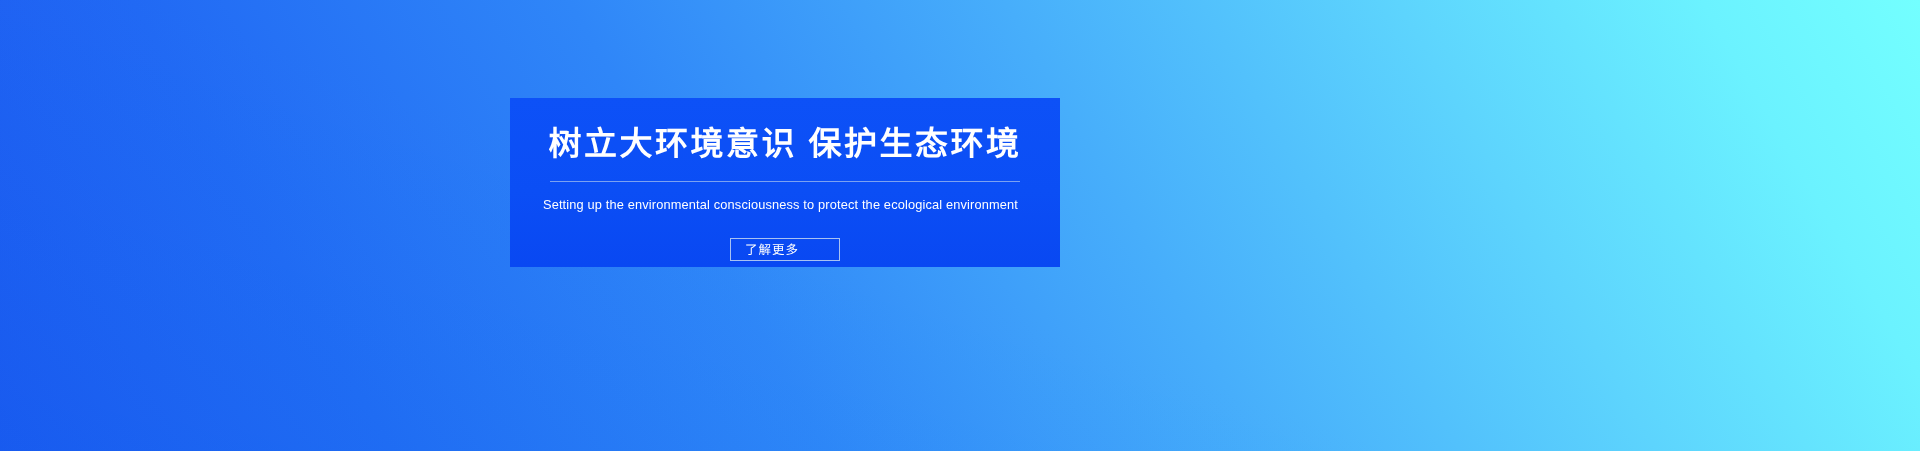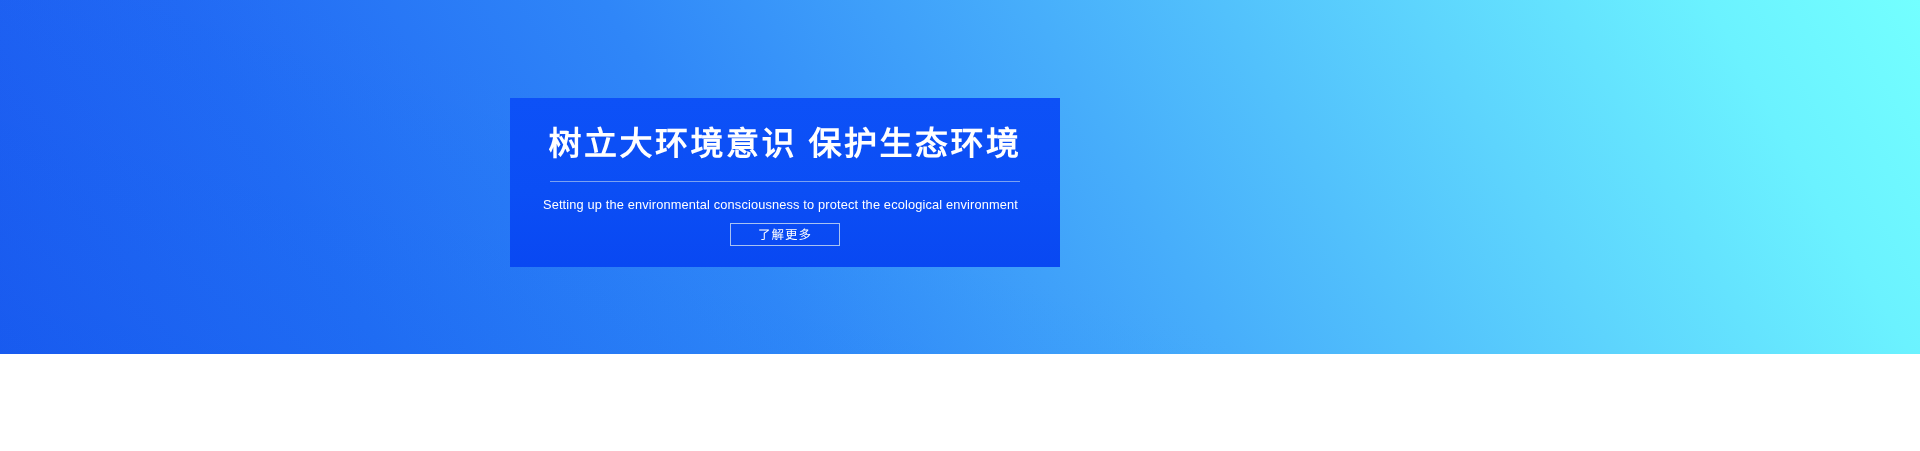--- a/index.html
+++ b/index.html
@@ -12,21 +12,21 @@
   }
 
   body {
     font-family: "Liberation Sans", "DejaVu Sans", sans-serif;
   }
 
   
   .banner {
     position: relative;
     width: 1920px;
-    height: 354px;
+    height: 451px;
     background: linear-gradient(
         60deg,
         #1b54f0 0%,
         #2169f4 18%,
         #2f86f8 38%,
         #47aefb 58%,
         #5dd4fd 76%,
         #6bf2ff 90%,
         #73ffff 100%);
     display: flex;
@@ -86,32 +86,32 @@
     font-size: 12.8px;
     font-weight: normal;
     letter-spacing: 0.15px;
     line-height: 1.2;
     white-space: nowrap;
     text-align: center;
     margin: 15px 9px 0 0;
   }
 
   .cta-button {
-    margin-top: 10px;
+    margin-top: 25px;
     min-width: 110px;
     height: 23px;
     line-height: 23px;
     padding: 0 14px;
     box-sizing: border-box;
     background: transparent;
     border: 1px solid #a8c2f2;
     color: #ffffff;
     font-size: 12.5px;
     letter-spacing: 1px;
-    text-align: center;
+    text-align: left;
     cursor: pointer;
     font-family: inherit;
     white-space: nowrap;
   }
 </style>
 </head>
 <body>
 
 <div class="banner">
 

